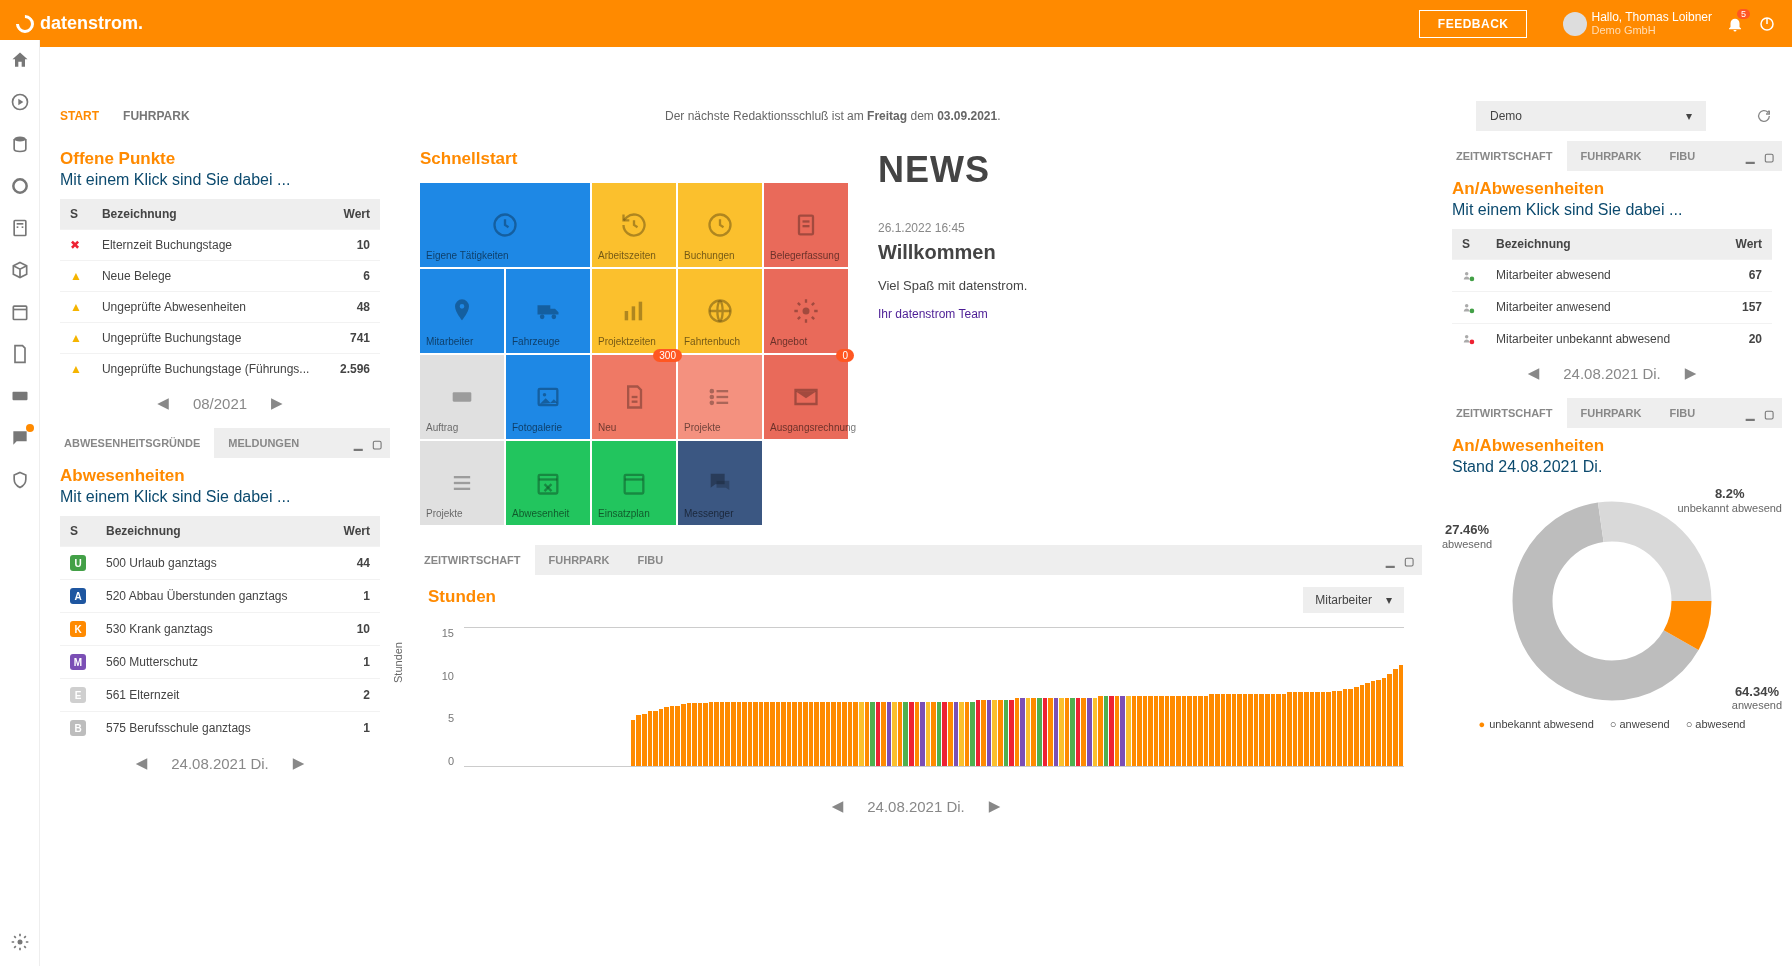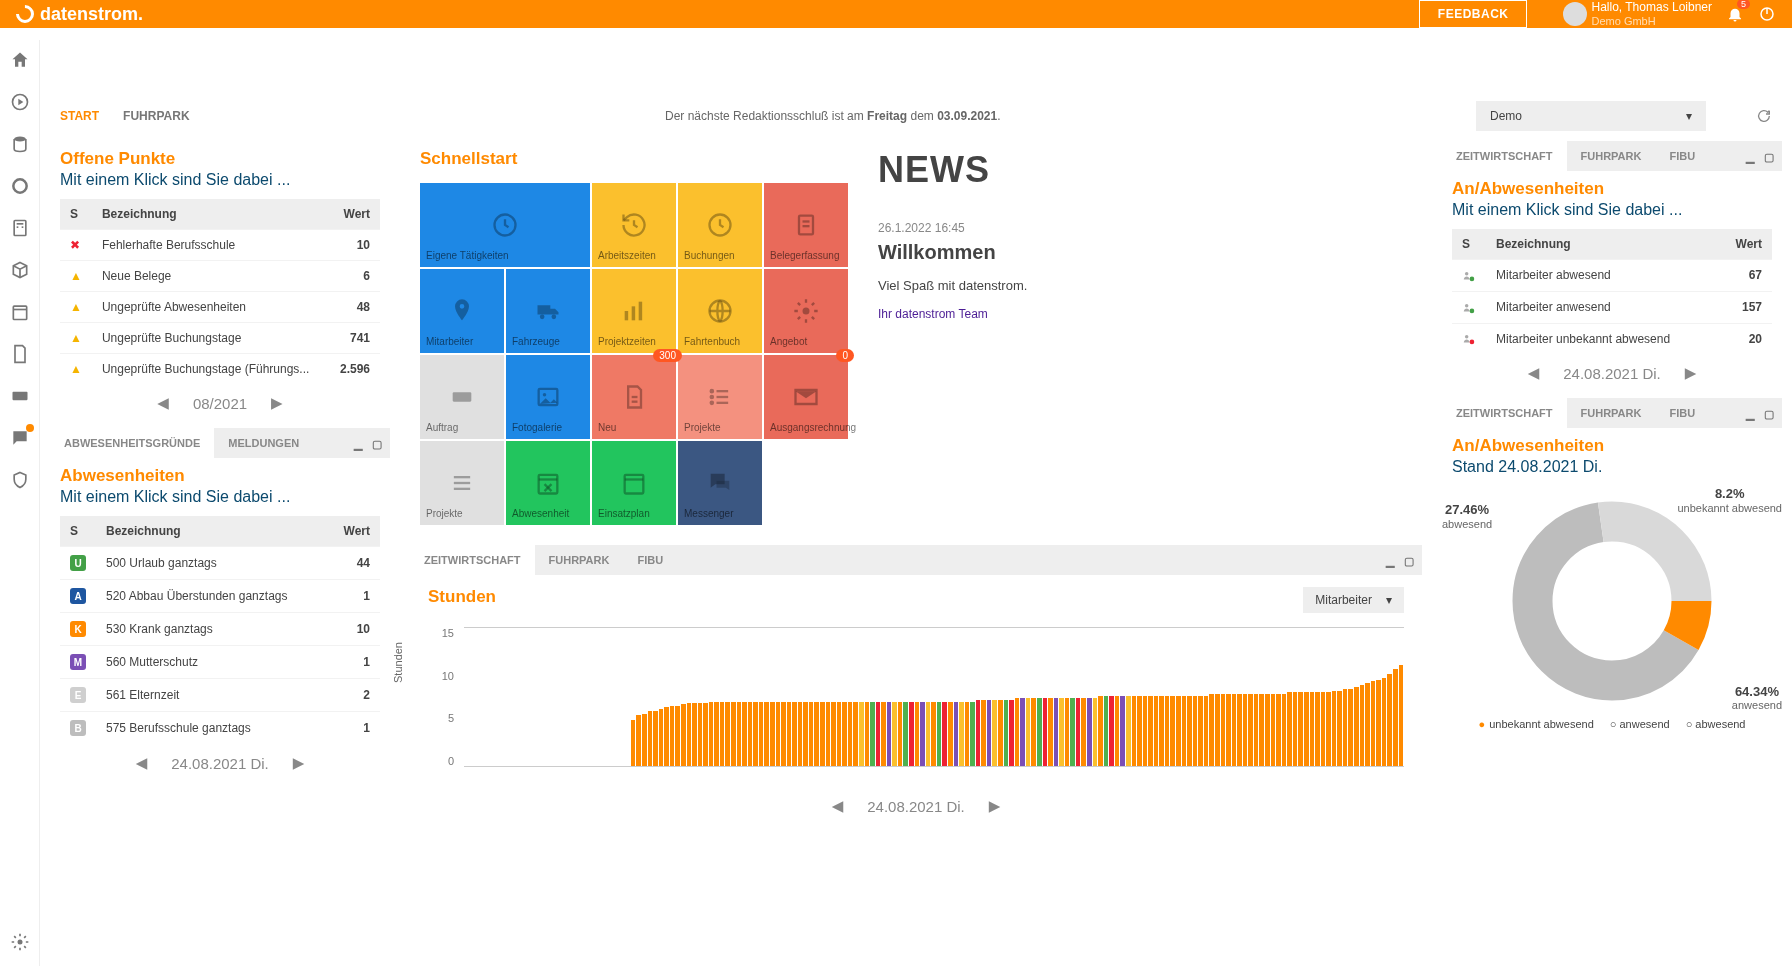--- a/index.html
+++ b/index.html
@@ -1,20 +1,20 @@
 <!DOCTYPE html>
 <html><head>
 <meta charset="utf-8">
 <style>
 * { box-sizing: border-box; margin: 0; padding: 0; }
 html, body { height: 100%; font-family: Arial, Helvetica, sans-serif; font-size: 13px; color: #444; background: #fff; }
 body { overflow: hidden; }
 
 
-.topbar { height: 28px; background: #ff8a00; display: flex; align-items: center; padding: 0 16px; color: #fff; }
+.topbar { height: 47px; background: #ff8a00; display: flex; align-items: center; padding: 0 16px; color: #fff; }
 .logo { font-weight: 700; display: flex; align-items: center; gap: 6px; font-size: 18px; }
 .logo-icon { width: 18px; height: 18px; border: 3px solid #fff; border-radius: 50%; border-left-color: transparent; transform: rotate(45deg); }
 .topbar .spacer { flex: 1; }
 .feedback-btn { border: 1px solid #fff; background: transparent; color: #fff; padding: 6px 18px; font-weight: 700; letter-spacing: .5px; font-size: 12px; cursor: pointer; }
 .top-user { display: flex; align-items: center; gap: 4px; margin-left: 36px; }
 .avatar { width: 24px; height: 24px; background: #ddd; border-radius: 50%; }
 .user-text { line-height: 1.1; font-size: 12px; }
 .user-sub { opacity: .7; font-size: 11px; }
 .bell { position: relative; margin-left: 14px; cursor: pointer; }
 .bell-badge { position: absolute; top: -6px; right: -6px; background: #ff5722; color: #fff; font-size: 9px; border-radius: 8px; padding: 0 4px; }
@@ -244,21 +244,21 @@
           <thead>
               <tr>
             <th style="width:28px">S</th>
             <th>Bezeichnung</th>
             <th class="right">Wert</th>
           </tr>
             </thead>
           <tbody id="op-rows">
               <tr>
                 <td><span class="err">✖</span></td>
-                <td>Fehlerhafte Berufsschule</td>
+                <td>Elternzeit Buchungstage</td>
                 <td class="right"><b>10</b></td>
               </tr>
               <tr>
                 <td><span class="warn">▲</span></td>
                 <td>Neue Belege</td>
                 <td class="right"><b>6</b></td>
               </tr>
               <tr>
                 <td><span class="warn">▲</span></td>
                 <td>Ungeprüfte Abwesenheiten</td>
@@ -810,21 +810,21 @@
         <div class="panel-h1">An/Abwesenheiten</div>
         <div class="panel-sub">Stand 24.08.2021 Di.</div>
         <div class="donut-wrap">
           <svg width="210" height="210" viewBox="0 0 42 42">
             <circle cx="21" cy="21" r="15.9" fill="none" stroke="#bdbdbd" stroke-width="8" stroke-dasharray="64.34 35.66" stroke-dashoffset="-8.2"></circle>
             <circle cx="21" cy="21" r="15.9" fill="none" stroke="#d9d9d9" stroke-width="8" stroke-dasharray="27.46 72.54" stroke-dashoffset="-72.54"></circle>
             <circle cx="21" cy="21" r="15.9" fill="none" stroke="#ff8a00" stroke-width="8" stroke-dasharray="8.2 91.8" stroke-dashoffset="0"></circle>
           </svg>
           <div class="donut-label" style="top:0; right:-10px"><b>8.2%</b><span>unbekannt abwesend</span></div>
           <div class="donut-label" style="bottom:0; right:-10px"><b>64.34%</b><span>anwesend</span></div>
-          <div class="donut-label" style="top:16px; left:-10px"><b>27.46%</b><span>abwesend</span></div>
+          <div class="donut-label" style="top:36px; left:-10px"><b>27.46%</b><span>abwesend</span></div>
         </div>
         <div class="legend">
           <span class="on">unbekannt abwesend</span>
           <span>anwesend</span>
           <span>abwesend</span>
         </div>
       </div>
 
     </div>
   </div>

